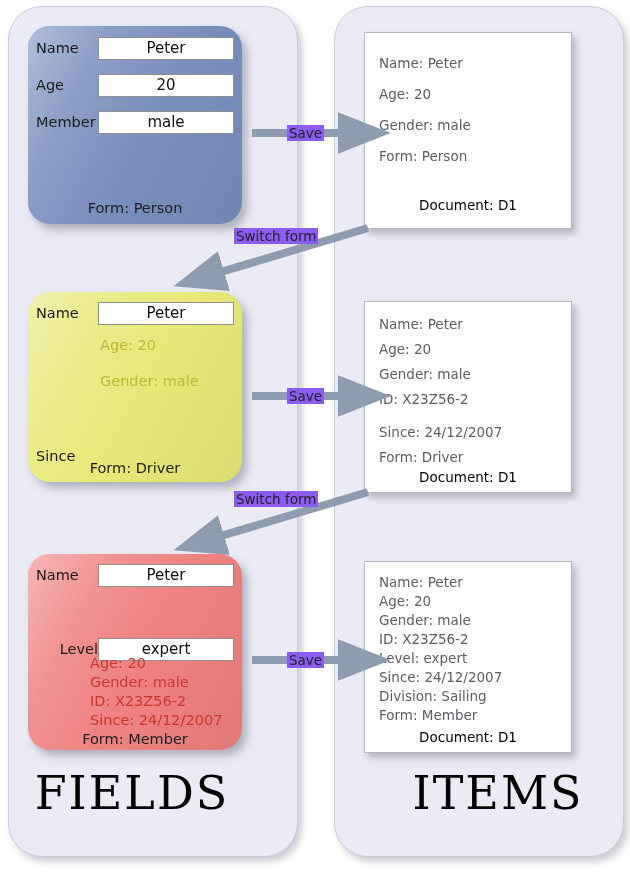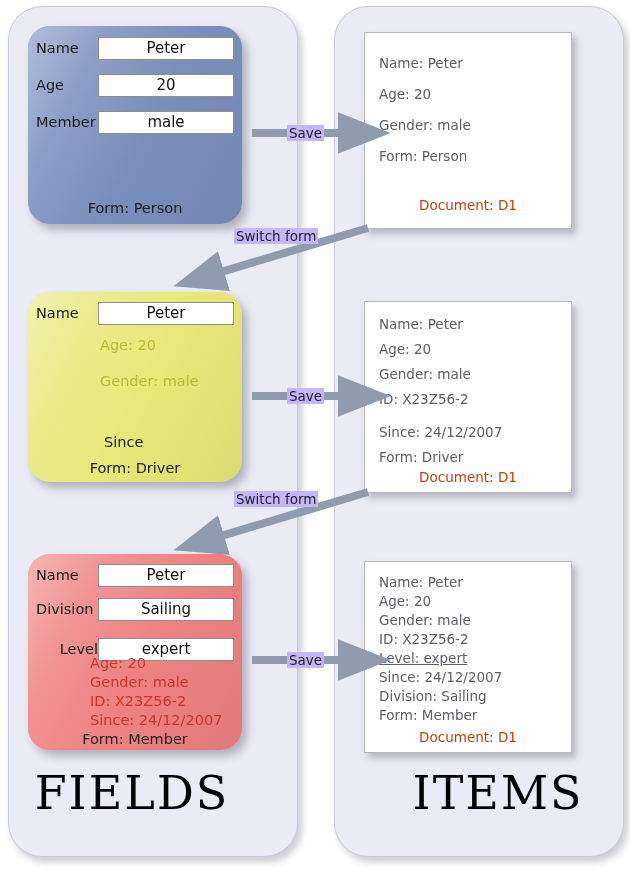--- a/index.html
+++ b/index.html
@@ -109,29 +109,29 @@
     left:14px;
     font-size:13.5px;
     color:#5d5d66;
     white-space:nowrap;
   }
   .doc .docname{
     position:absolute;
     left:0;width:100%;
     text-align:center;
     font-size:13.5px;
-    color:#c2410c;
+    color:#000000;
     white-space:nowrap;
   }
 
   
   #arrow-layer{position:absolute;left:0;top:0;width:630px;height:873px;pointer-events:none;}
   .edge-label{
     position:absolute;
-    background:#c4b5fd;
+    background:#8b5cf6;
     font-size:13.5px;
     color:#222222;
     padding:0 2px;
     white-space:nowrap;
     line-height:16px;
   }
 </style>
 </head>
 <body>
 
@@ -158,36 +158,31 @@
   </div>
 
   <div class="form-card" id="card-driver">
     <div class="sheen"></div>
     <div class="row" style="top:9px;">
       <span class="lbl">Name</span>
       <span class="fld">Peter</span>
     </div>
     <div class="hidden-line hidden-yellow" style="left:72px;top:45px;">Age: 20</div>
     <div class="hidden-line hidden-yellow" style="left:72px;top:81px;">Gender: male</div>
-    <div class="row" style="top:142px;flex-direction:column;">
+    <div class="row" style="top:152px;">
       <span class="lbl">Since</span>
-      <span class="fld">24/12/2007</span>
     </div>
     <div class="form-name" style="top:168px;">Form: Driver</div>
   </div>
 
   <div class="form-card" id="card-member">
     <div class="sheen"></div>
     <div class="row" style="top:9px;">
       <span class="lbl">Name</span>
       <span class="fld">Peter</span>
-    </div>
-    <div class="row" style="top:43px;">
-      <span class="lbl">Division</span>
-      <span class="fld">Sailing</span>
     </div>
     <div class="row" style="top:83px;text-align:right;">
       <span class="lbl">Level</span>
       <span class="fld">expert</span>
     </div>
     <div class="hidden-line hidden-red" style="left:62px;top:101px;">Age: 20</div>
     <div class="hidden-line hidden-red" style="left:62px;top:120px;">Gender: male</div>
     <div class="hidden-line hidden-red" style="left:62px;top:139px;">ID: X23Z56-2</div>
     <div class="hidden-line hidden-red" style="left:62px;top:158px;">Since: 24/12/2007</div>
     <div class="form-name" style="top:177px;">Form: Member</div>
@@ -212,21 +207,21 @@
     <div class="line" style="top:122px;">Since: 24/12/2007</div>
     <div class="line" style="top:147px;">Form: Driver</div>
     <div class="docname" style="top:167px;">Document: D1</div>
   </div>
 
   <div class="doc" id="doc-3">
     <div class="line" style="top:12px;">Name: Peter</div>
     <div class="line" style="top:31px;">Age: 20</div>
     <div class="line" style="top:50px;">Gender: male</div>
     <div class="line" style="top:69px;">ID: X23Z56-2</div>
-    <div class="line" style="top:88px;text-decoration:underline;">Level: expert</div>
+    <div class="line" style="top:88px;">Level: expert</div>
     <div class="line" style="top:107px;">Since: 24/12/2007</div>
     <div class="line" style="top:126px;">Division: Sailing</div>
     <div class="line" style="top:145px;">Form: Member</div>
     <div class="docname" style="top:167px;">Document: D1</div>
   </div>
 
   <svg id="arrow-layer" viewBox="0 0 630 873">
     <defs>
       <marker id="ah" markerWidth="7" markerHeight="7" refX="3.0" refY="3.0" orient="auto" markerUnits="strokeWidth">
         <path d="M0,0.4 L6.6,3.0 L0,5.6 z" fill="#8f9cb0"></path>

